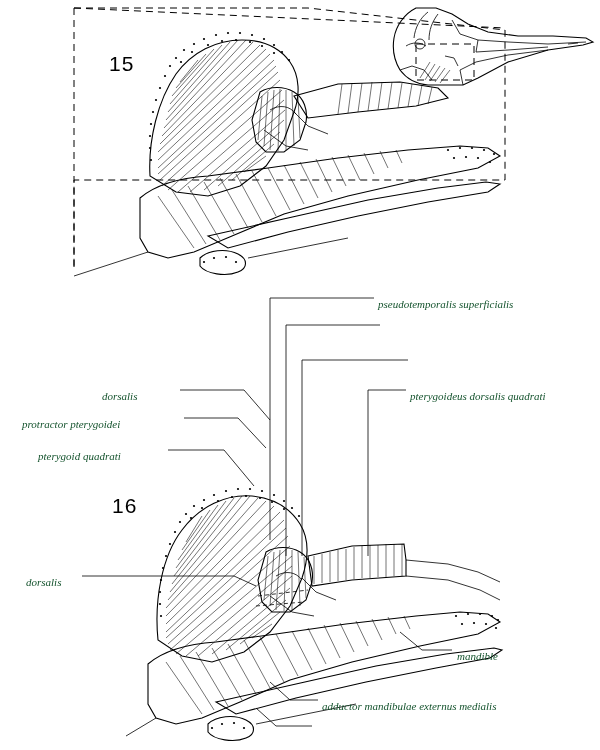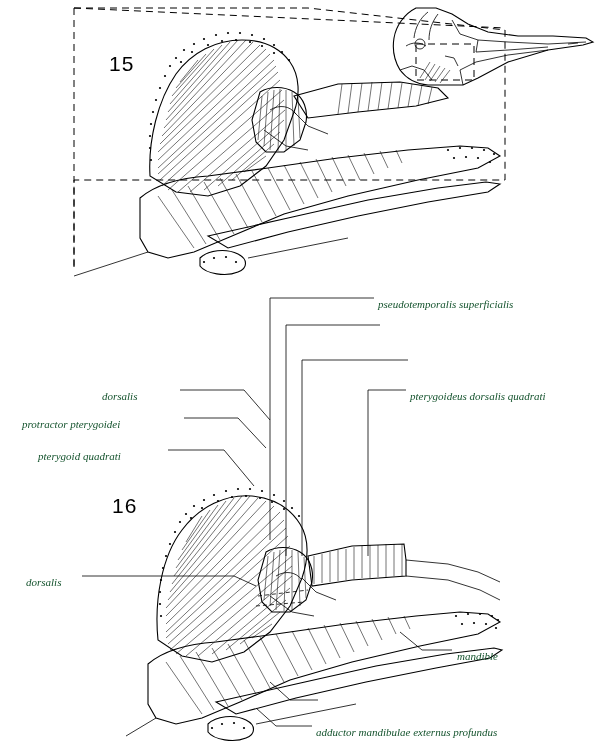--- a/index.html
+++ b/index.html
@@ -396,16 +396,16 @@
   <div class="label" style="left:94px; top:383px;">dorsalis</div>
 
   <div class="label" style="left:14px; top:411px;">protractor pterygoidei</div>
 
   <div class="label" style="left:30px; top:443px;">pterygoid quadrati</div>
 
   <div class="label" style="left:18px; top:569px;">dorsalis</div>
 
   <div class="label" style="left:449px; top:643px;">mandible</div>
 
-
-  <div class="label" style="left:308px; top:719px;">adductor mandibulae externus profundus</div>
+  <div class="label" style="left:314px; top:693px;">adductor mandibulae externus medialis</div>
+
 
 </div>
 
 </body></html>

